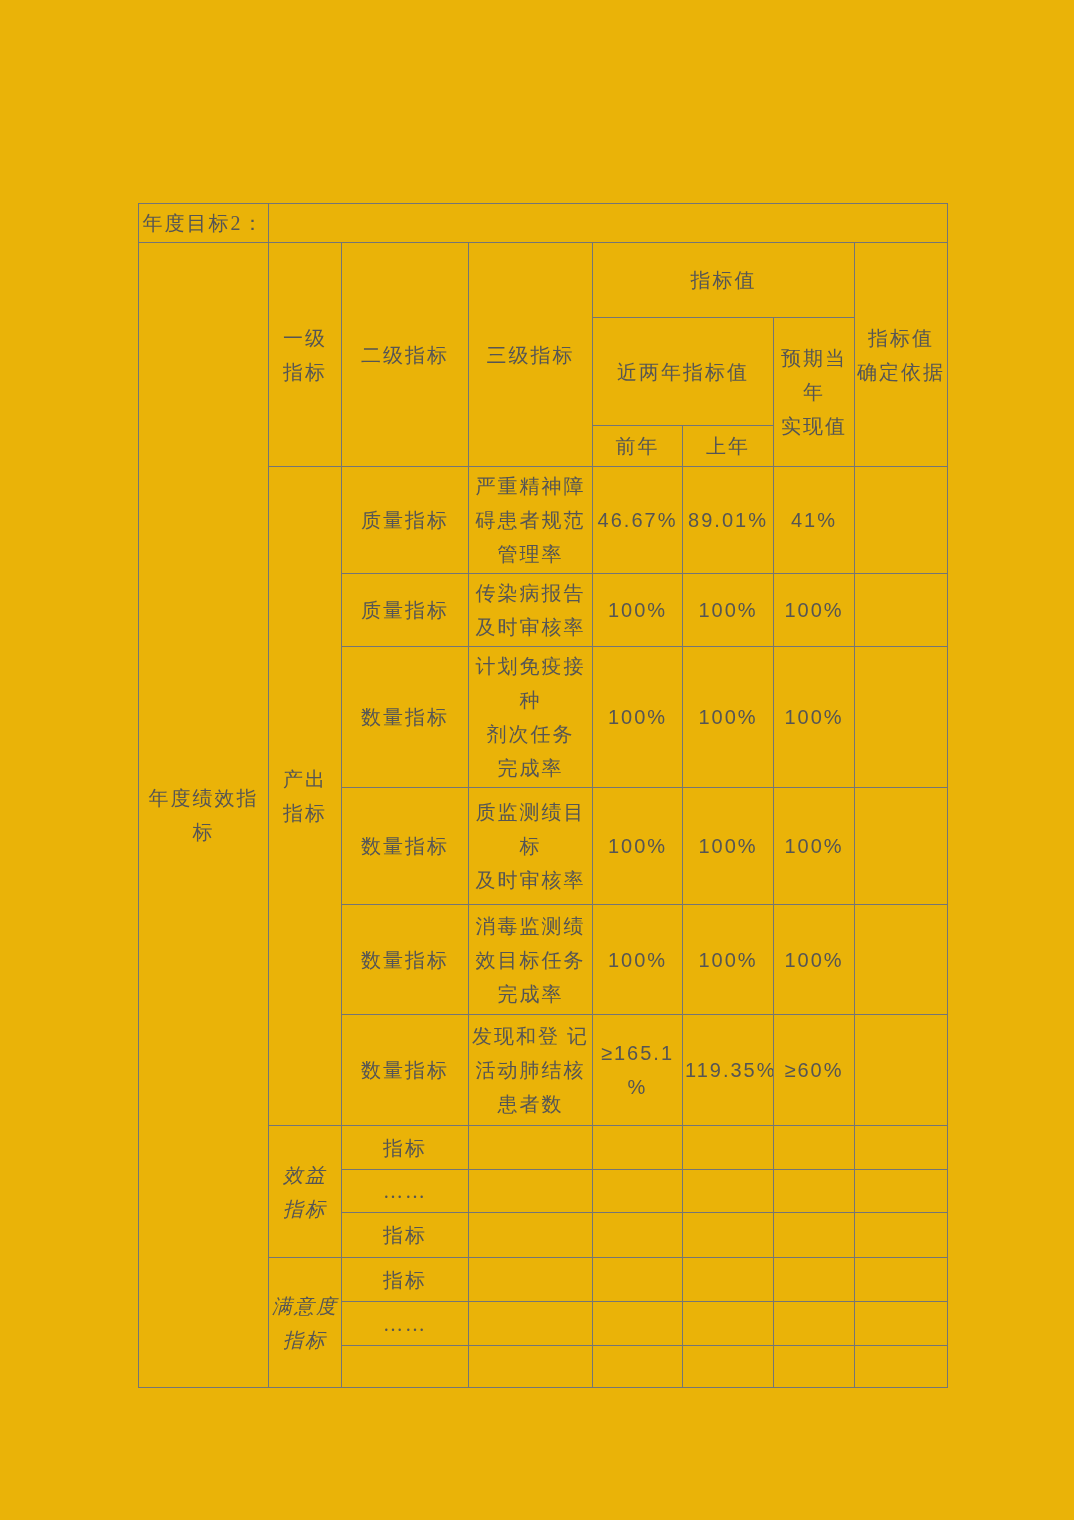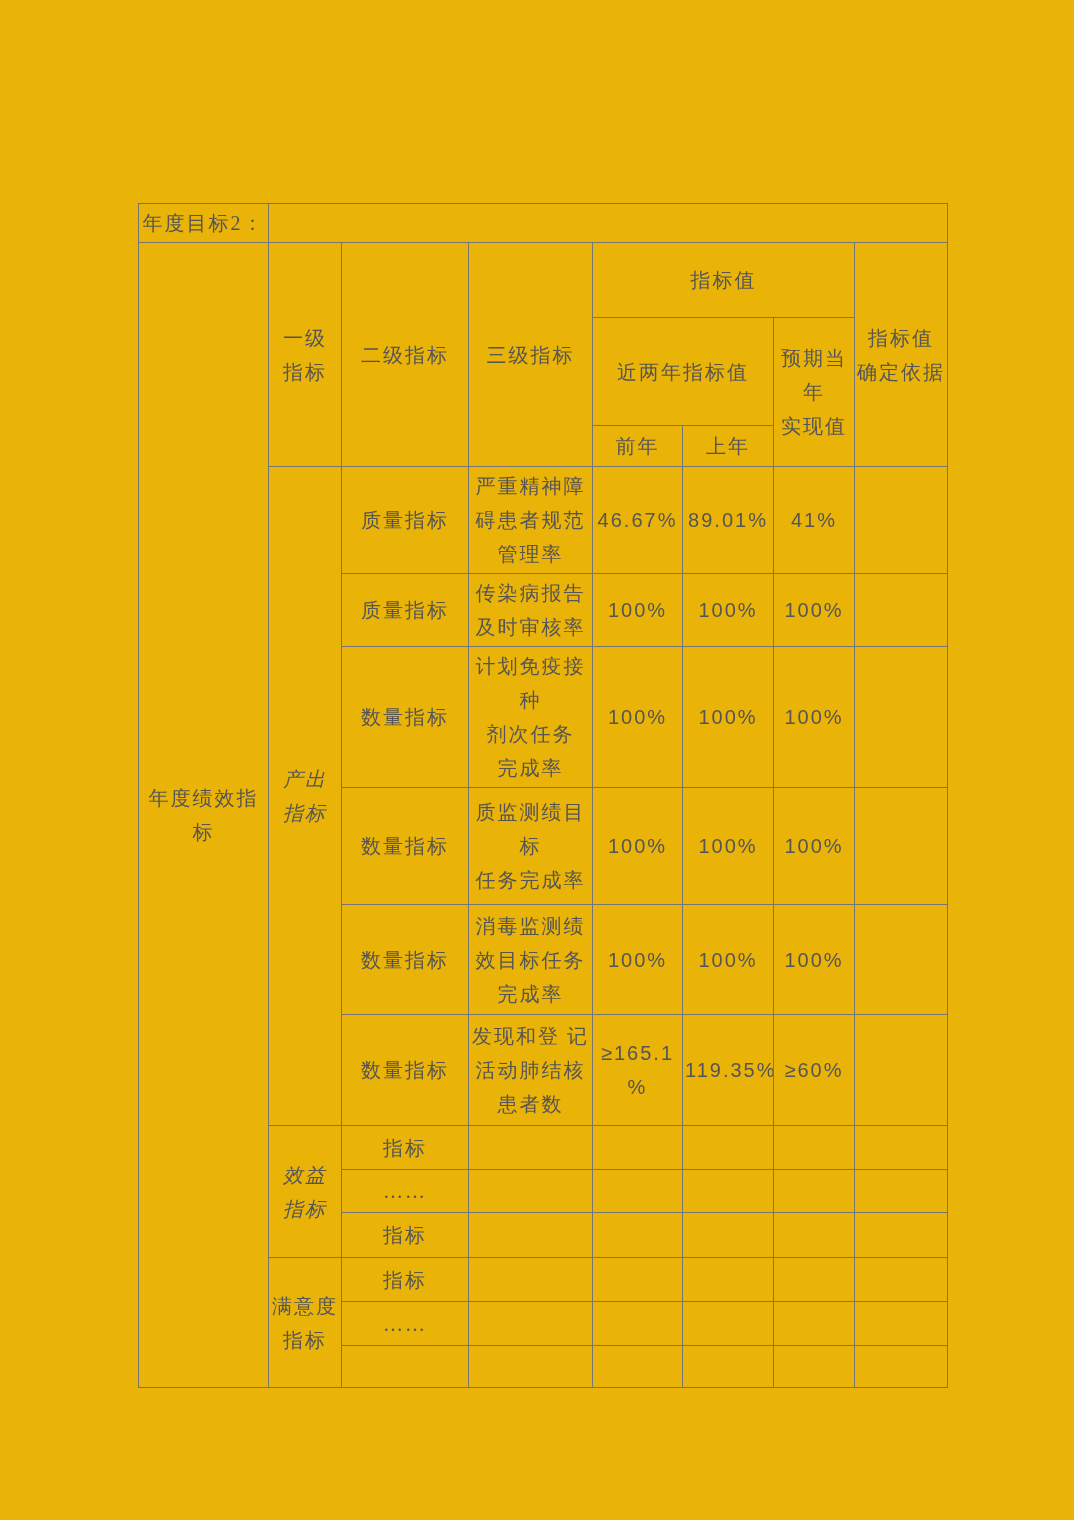--- a/index.html
+++ b/index.html
@@ -38,23 +38,23 @@
   td.goal-value { }
   
   td.h-l123  { padding-top: 40px; }
   td.h-val   { padding-top: 14px; }
   td.h-recent{ padding-top: 38px; }
   td.h-exp   { padding-top: 8px; font-size: 19px; letter-spacing: 0; padding-left: 0; padding-right: 0; }
   td.h-year  { padding-top: 2px; }
   td.h-basis { padding-top: 56px; letter-spacing: 1px; }
   
   td.c-annual  { padding-top: 270px; font-size: 19px; letter-spacing: 0; }
-  td.c-output  { padding-top: 140px; font-style: italic; }
+  td.c-output  { padding-top: 140px; }
   td.c-benefit { padding-top: 26px; font-style: italic; }
-  td.c-sat     { padding-top: 28px; font-size: 19px; letter-spacing: 1px; padding-left: 0; padding-right: 0; }
+  td.c-sat     { padding-top: 28px; font-size: 19px; letter-spacing: 1px; padding-left: 0; padding-right: 0; font-style: italic; }
   
   td.c-l2   { padding-top: 24px; }
   td.c-l2s  { padding-top: 4px; padding-left: 30px; }
   td.c-dots { padding-top: 2px; text-align: left; padding-left: 12px; letter-spacing: 1px; }
   td.c-l3   { padding-top: 10px; font-size: 18px; line-height: 31px; letter-spacing: 2px; }
   td.c-val  { padding-top: 28px; font-family: "Liberation Sans", sans-serif; font-size: 18px; letter-spacing: 0; line-height: 31px; }
   td.c-empty{ padding: 2px; }
 </style>
 </head>
 <body>
@@ -123,21 +123,21 @@
 剂次任务
 完成率</td>
         <td class="c-val">100%</td>
         <td class="c-val">100%</td>
         <td class="c-val">100%</td>
         <td class="c-empty"></td>
       </tr>
       <tr style="height:117px">
         <td class="c-l2">数量指标</td>
         <td class="c-l3">质监测绩目标
-任务完成率</td>
+及时审核率</td>
         <td class="c-val">100%</td>
         <td class="c-val">100%</td>
         <td class="c-val">100%</td>
         <td class="c-empty"></td>
       </tr>
       <tr style="height:110px">
         <td class="c-l2">数量指标</td>
         <td class="c-l3">消毒监测绩
 效目标任务
 完成率</td>

